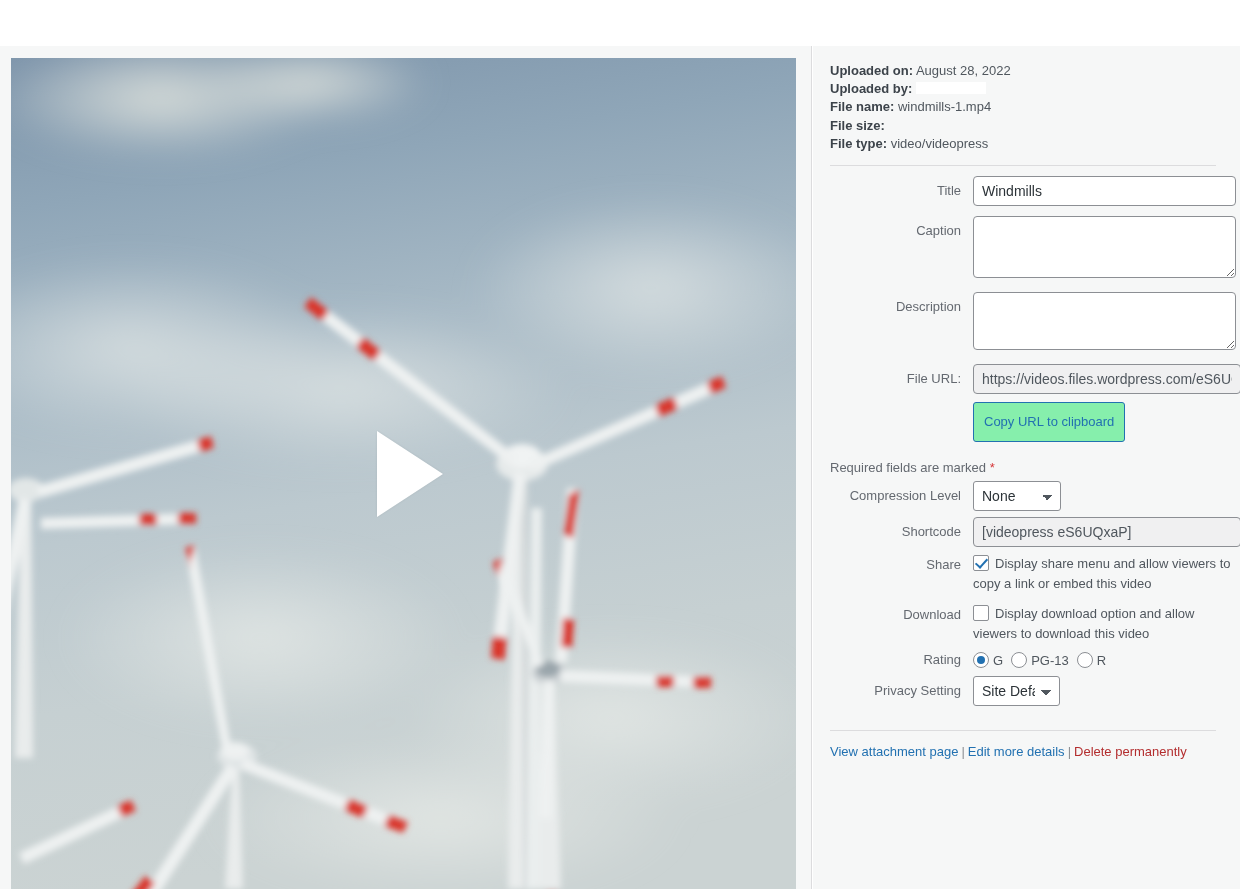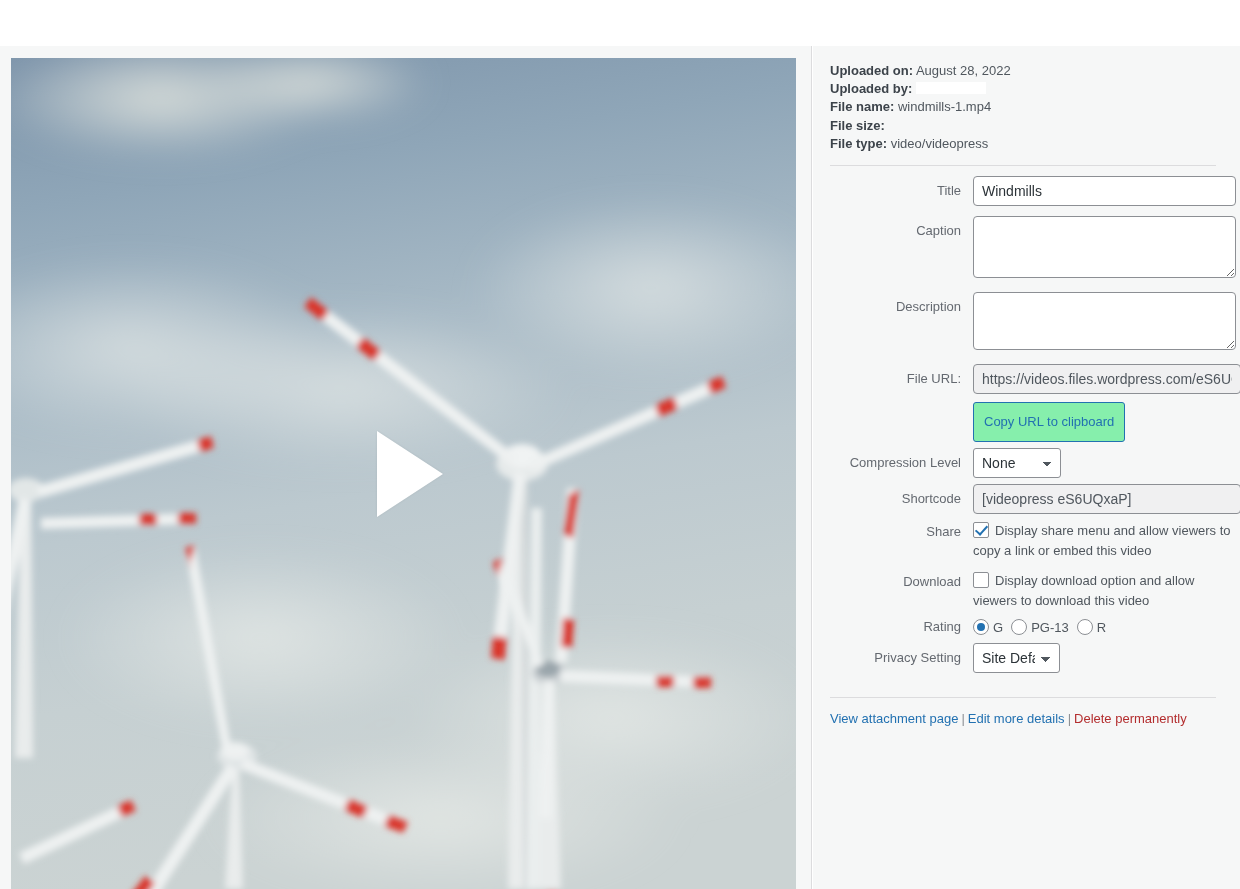--- a/index.html
+++ b/index.html
@@ -469,20 +469,21 @@
 
     <div class="frow">
       <div class="flabel">File URL:</div>
       <div class="fctl">
         <input class="text readonly" id="file-url" type="text" readonly="" value="https://videos.files.wordpress.com/eS6UQxaP/windmills-1.mp4" style="">
         <br>
         <button class="secondary" id="copy-url">Copy URL to clipboard</button>
       </div>
     </div>
 
+    <p id="required-note"><span>Required fields are marked </span><span class="star">*</span></p>
 
     <div class="frow" style="margin-top:6px;">
       <div class="flabel">Compression Level</div>
       <div class="fctl">
         <select class="wpselect" id="compression">
           <option>None</option>
         </select>
       </div>
     </div>
 

